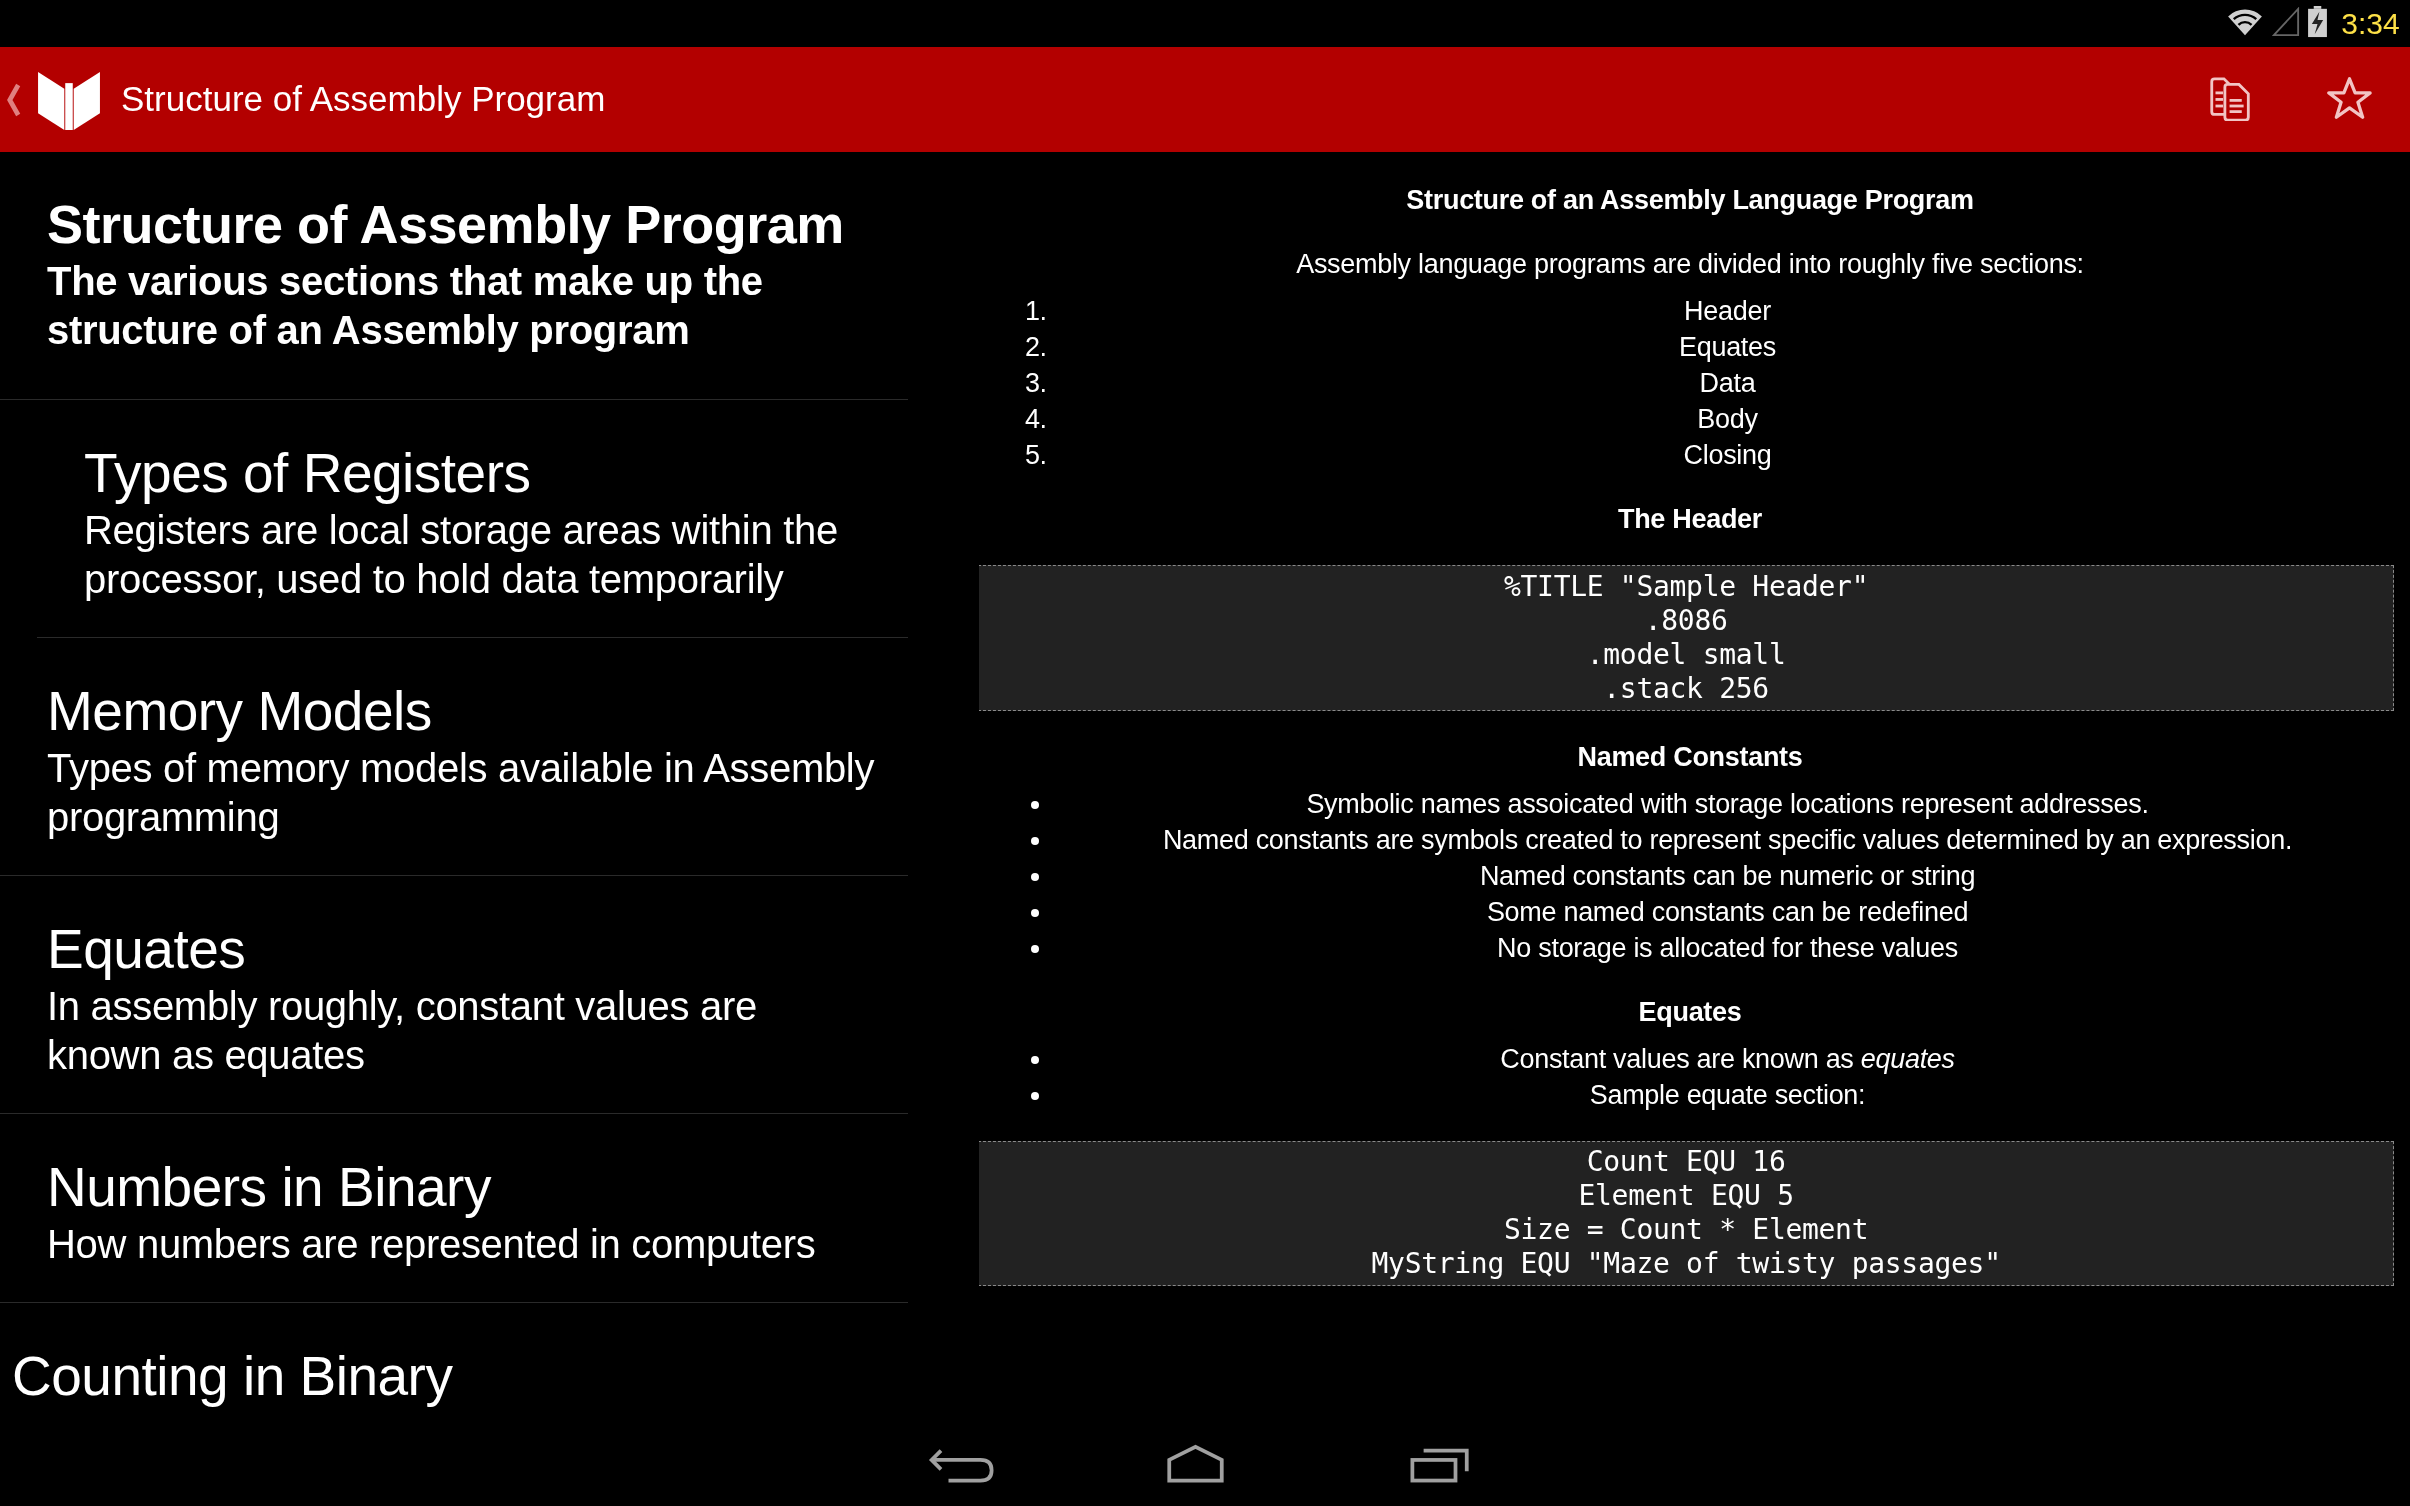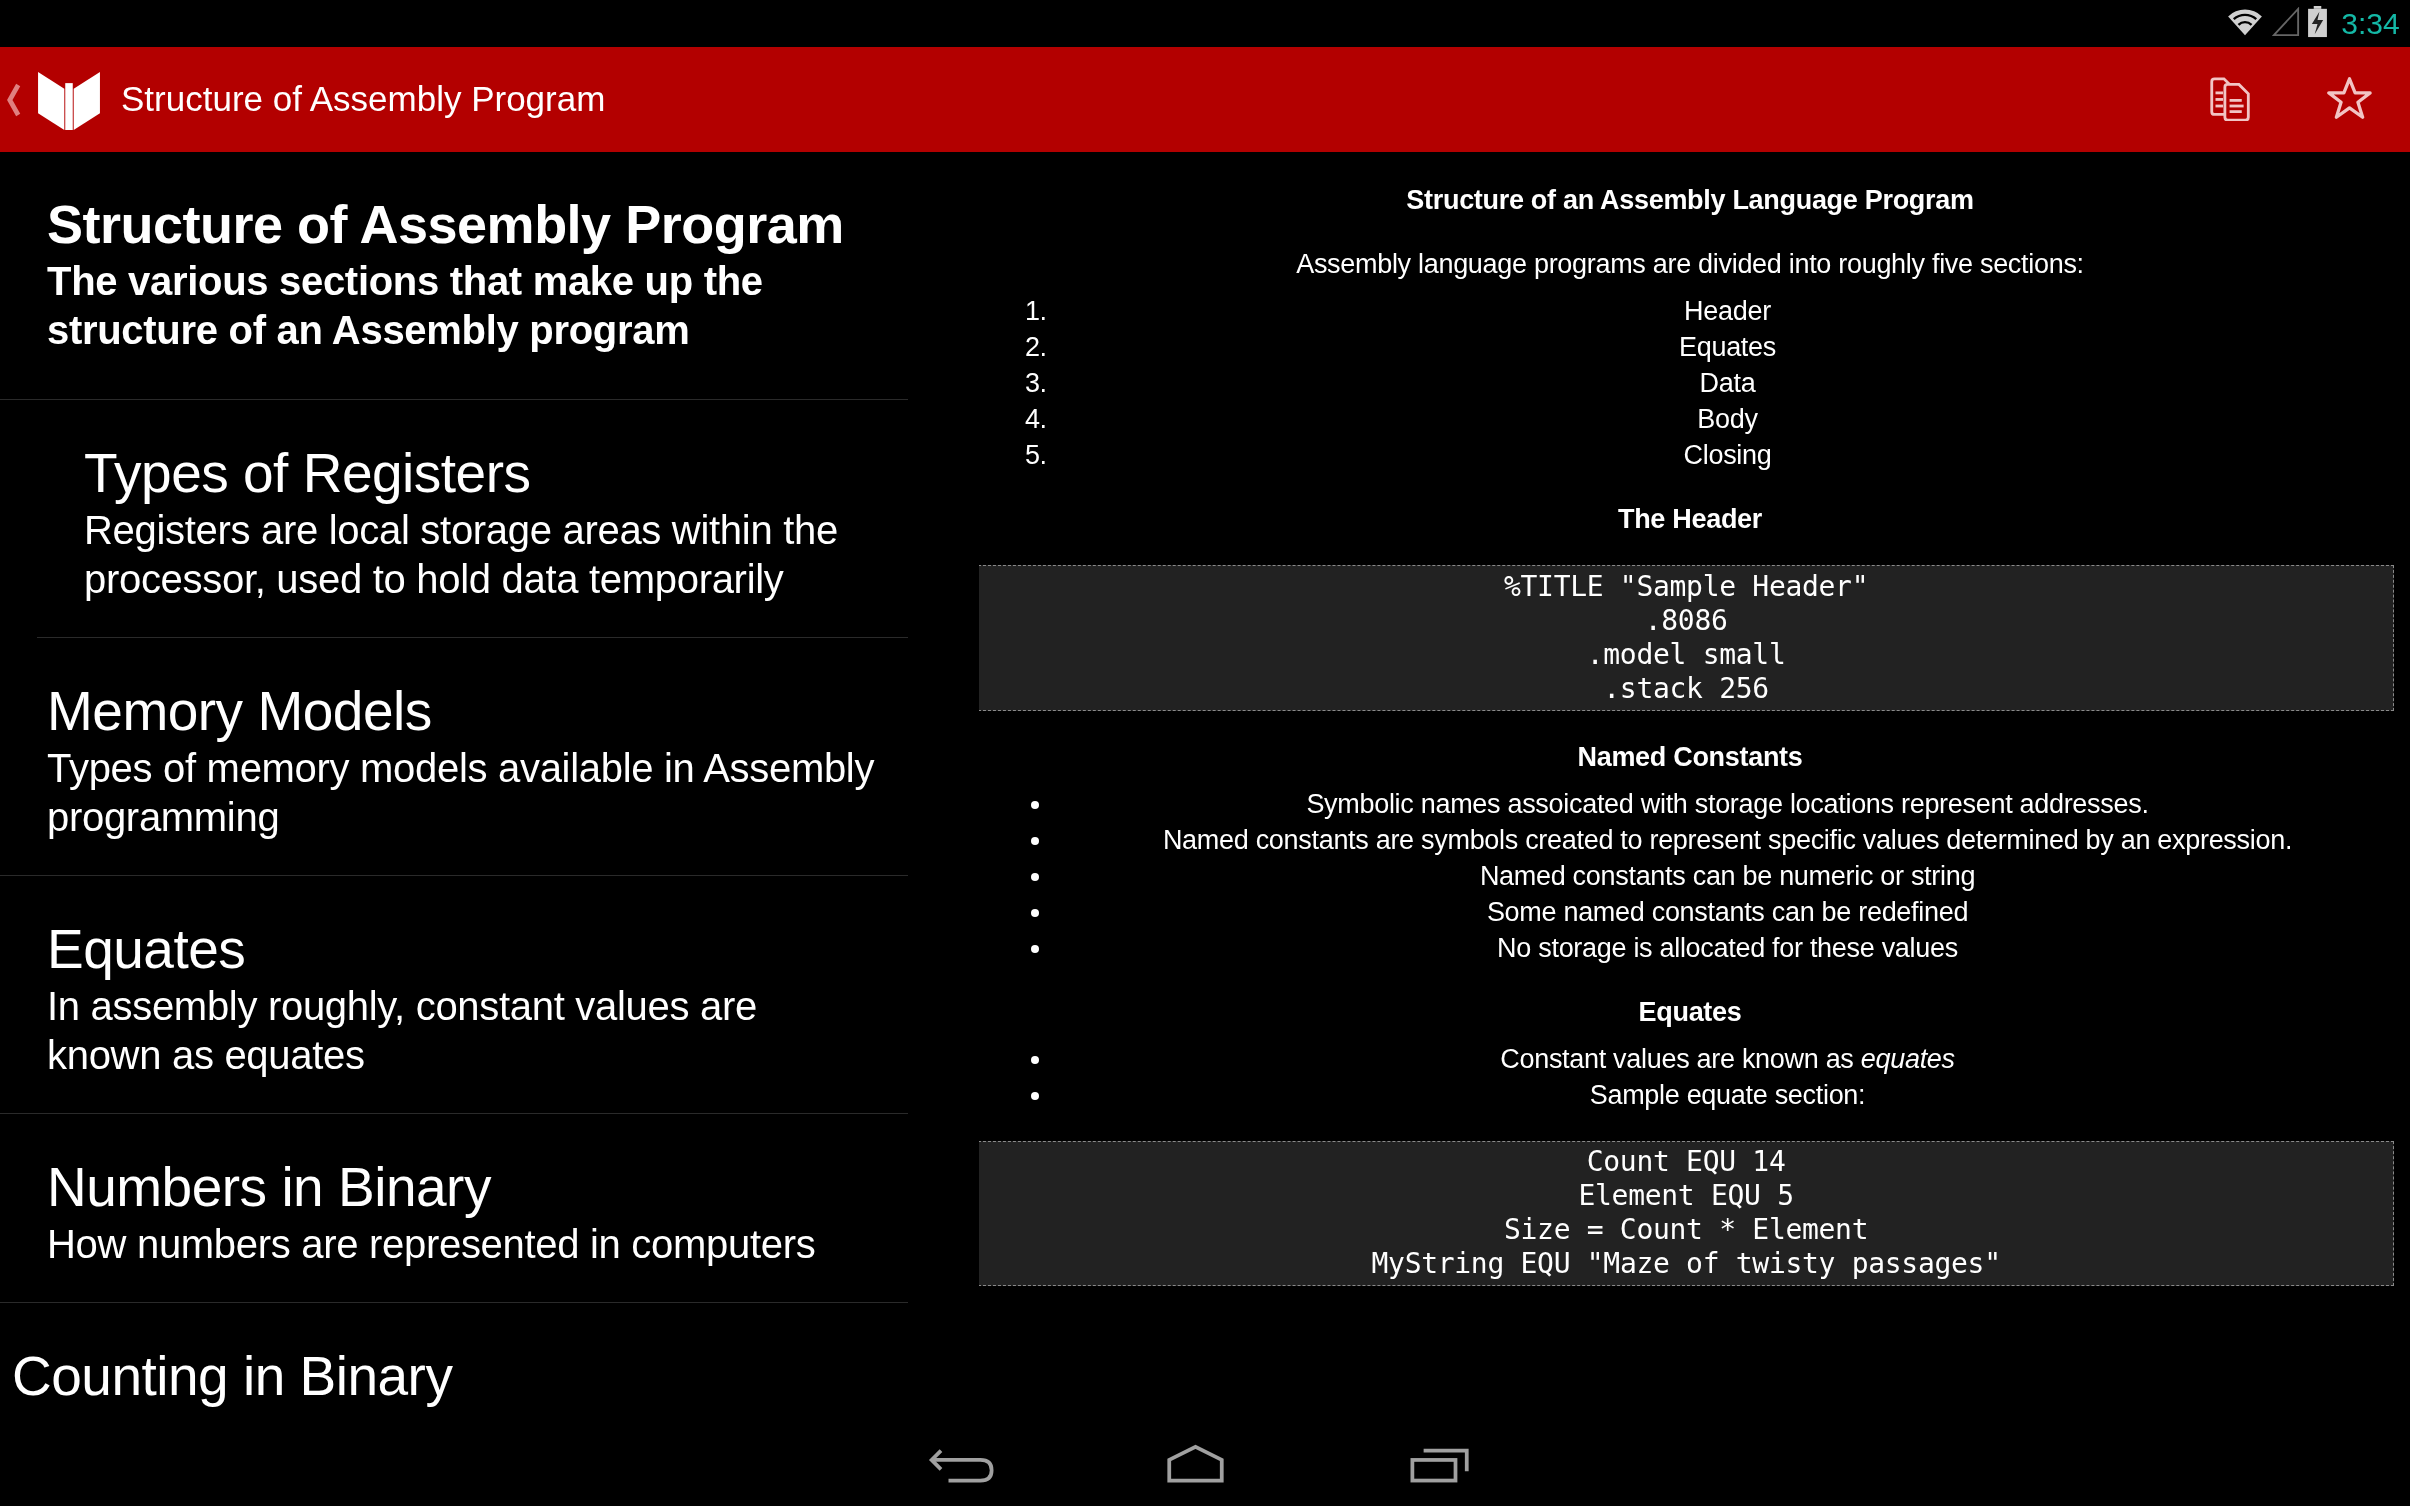--- a/index.html
+++ b/index.html
@@ -1,21 +1,21 @@
 <!DOCTYPE html>
 <html style="font-size:15px"><head>
 <meta charset="utf-8">
 <style>
   * { box-sizing: border-box; margin: 0; padding: 0; }
   html, body { width: 2411px; height: 1507px; background: #000; overflow: hidden; }
   body { font-family: "Liberation Sans", sans-serif; color: #fff; position: relative; }
 
   .status-bar { position: absolute; left: 0; top: 0; width: 2411px; height: 47px; background: #000; }
   .status-icons { position: absolute; right: 11.3px; top: 0; height: 47px; display: flex; align-items: center; gap: 7.5px; }
-  .status-time { font-size: 30px; color: #14b8a6; margin-left: 5.6px; }
+  .status-time { font-size: 30px; color: #fde047; margin-left: 5.6px; }
 
   .app-bar { position: absolute; left: 0; top: 47px; width: 2411px; height: 105px; background: #b30000; }
   .back-chevron { position: absolute; left: 5.6px; top: 34px; width: 15px; height: 38px; }
   .app-icon { position: absolute; left: 36px; top: 22.6px; width: 66px; height: 60px; }
   .app-title { position: absolute; left: 121px; top: 28px; font-size: 35px; line-height: 47px; color: #fff; font-weight: normal; white-space: nowrap; }
   .action-btn { position: absolute; top: 24.5px; width: 56px; height: 56px; display: flex; align-items: center; justify-content: center; cursor: pointer; }
   .action-copy { left: 2202px; }
   .action-star { left: 2321px; }
 
   .left-pane { position: absolute; left: 0; top: 153px; width: 908px; height: 1263px; overflow: hidden; }
@@ -164,21 +164,21 @@
       <li>Named constants can be numeric or string</li>
       <li>Some named constants can be redefined</li>
       <li>No storage is allocated for these values</li>
     </ul>
 
     <h4>Equates</h4>
     <ul>
       <li><span>Constant values are known as </span><em>equates</em></li>
       <li>Sample equate section:</li>
     </ul>
-    <div class="code">Count EQU 14
+    <div class="code">Count EQU 16
 Element EQU 5
 Size = Count * Element
 MyString EQU "Maze of twisty passages"</div>
   </div>
 </div>
 
 <div class="nav-bar">
   <div class="nav-btn nav-back">
     <span>
       <svg width="75" height="47" viewBox="0 0 80 50">

